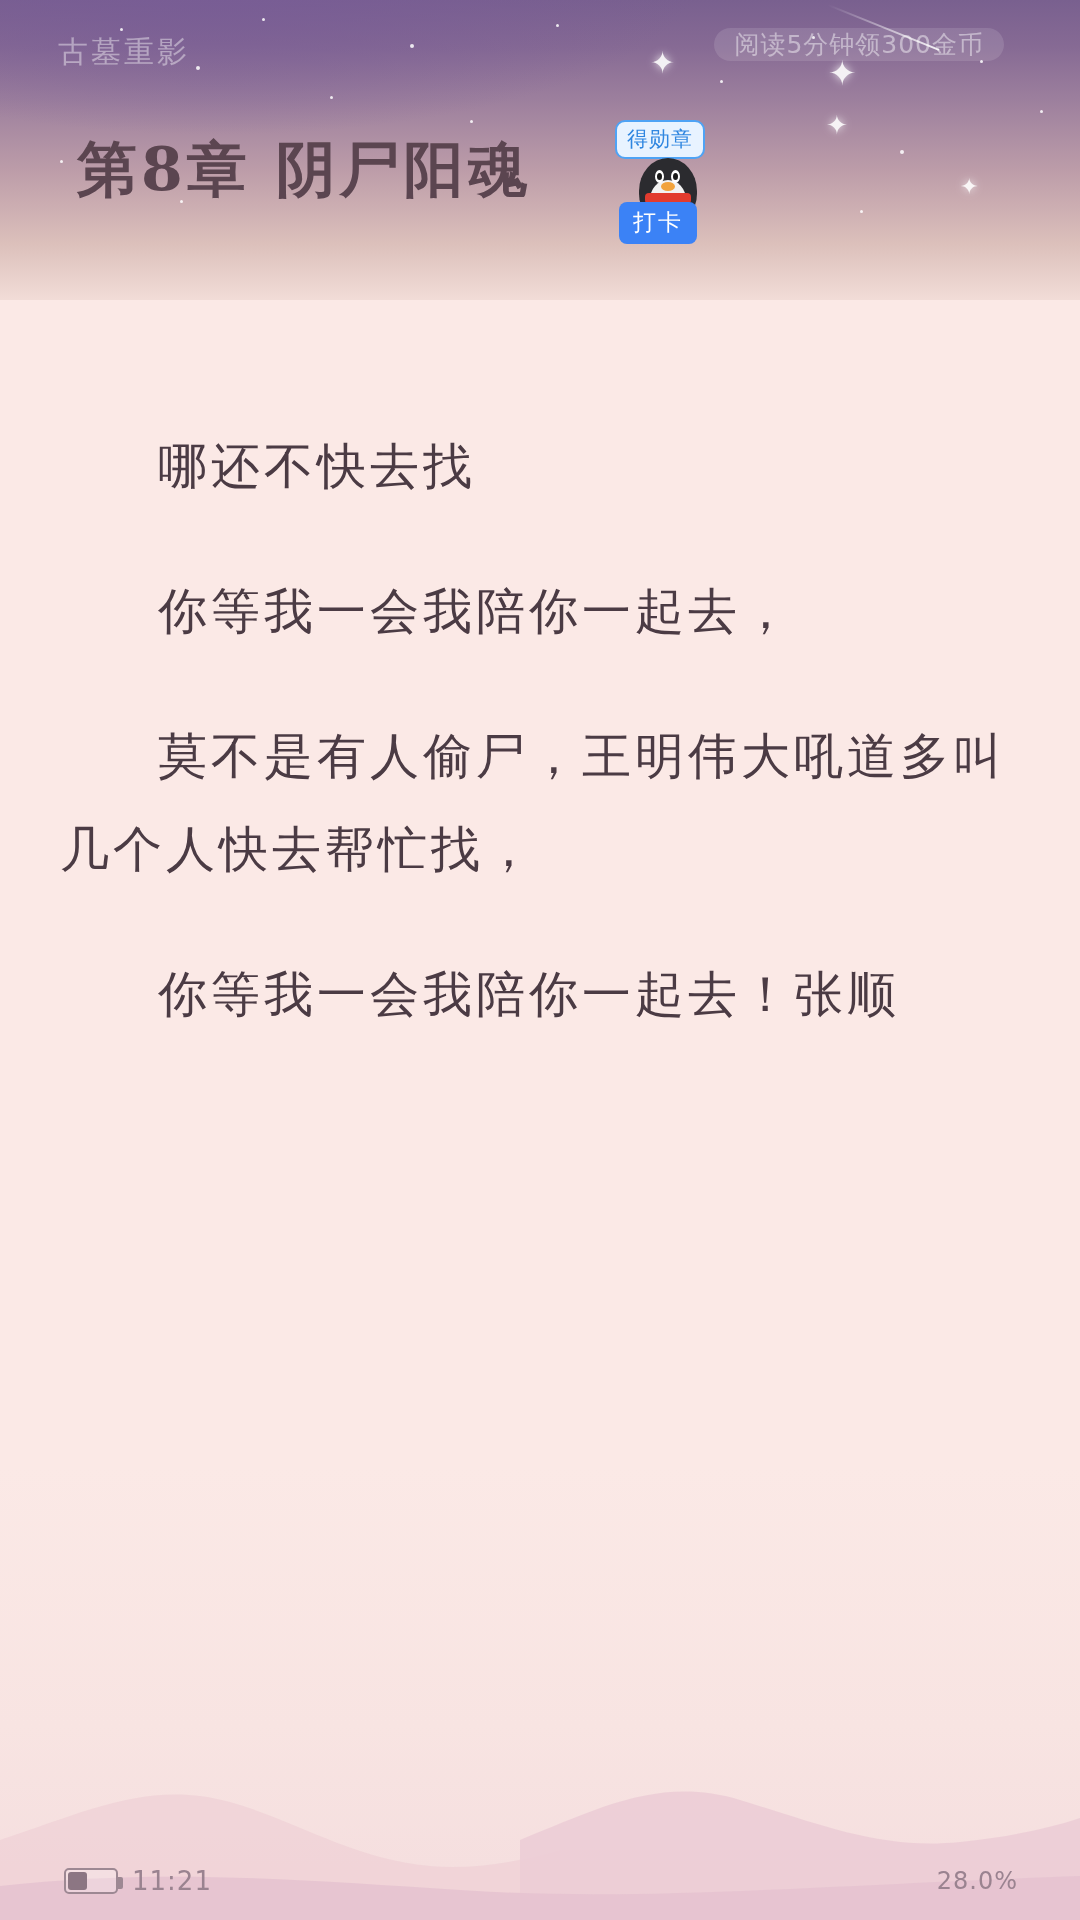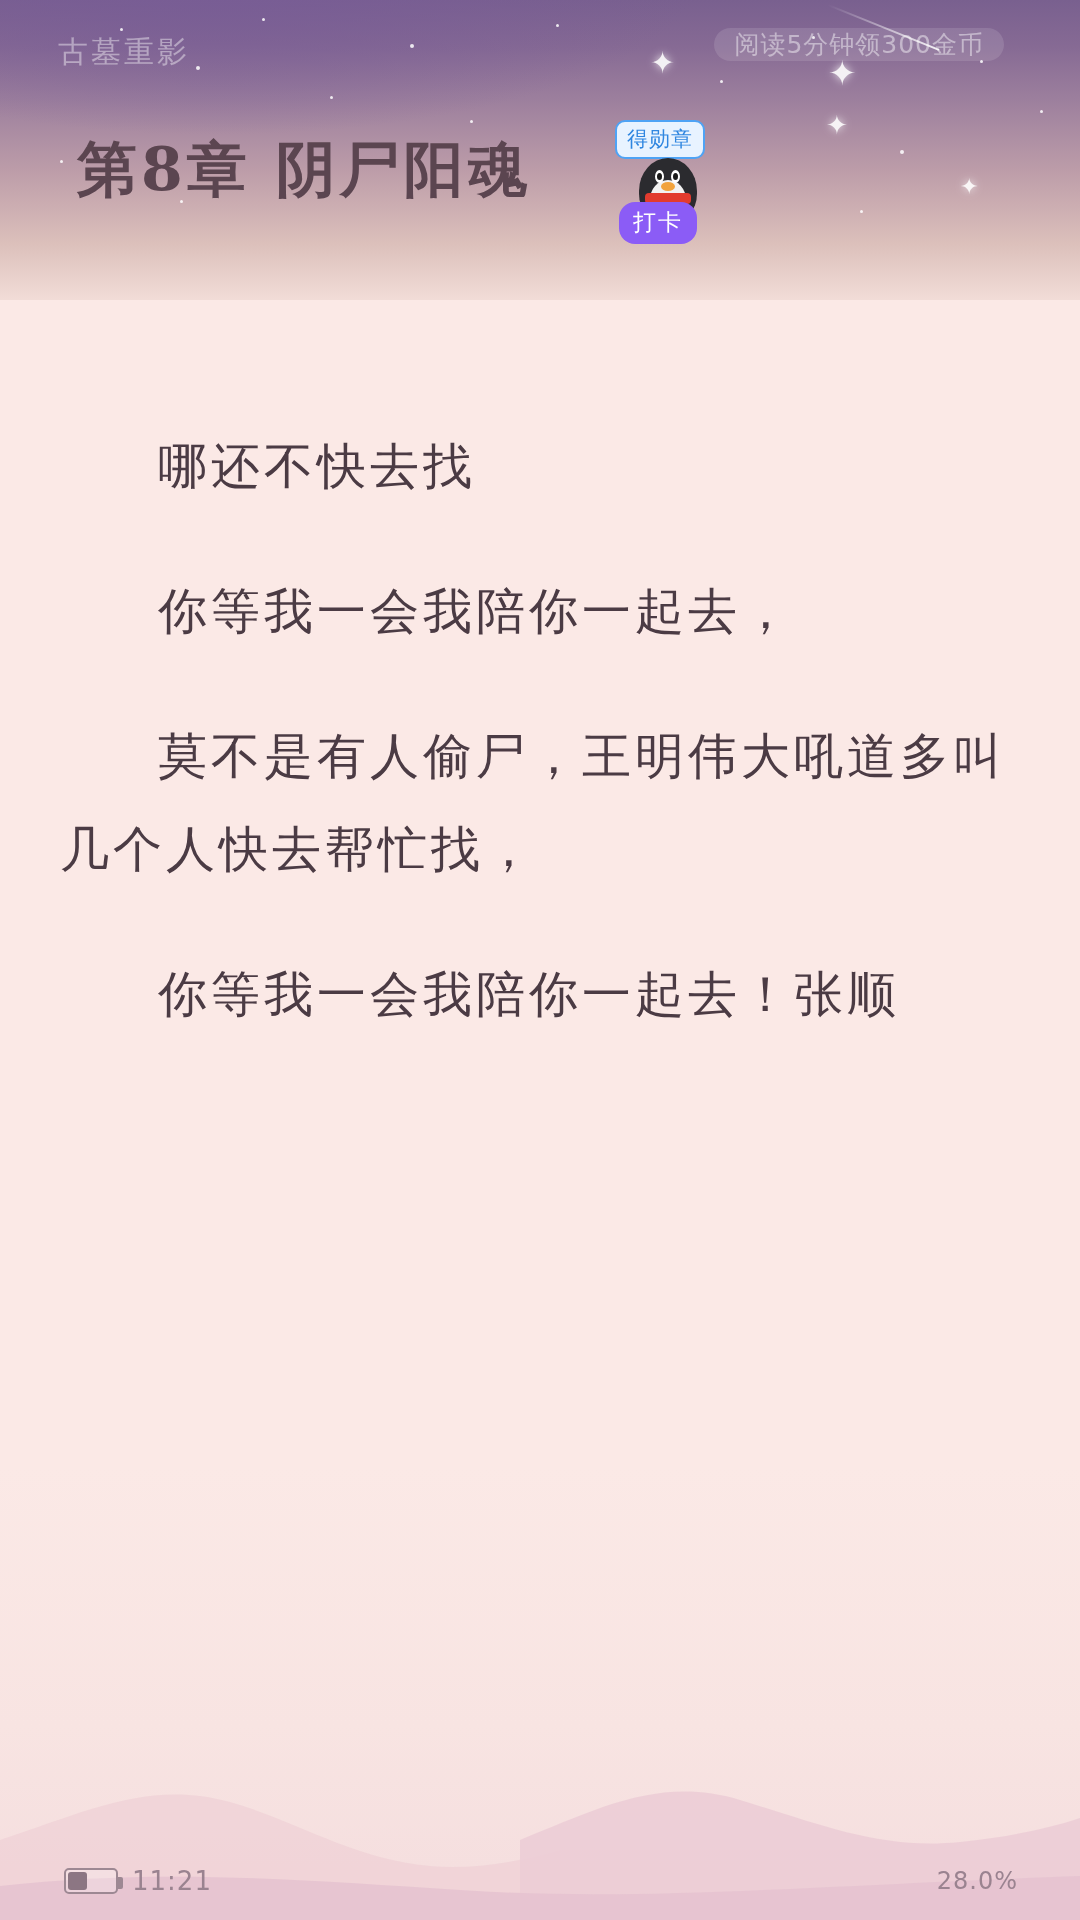--- a/index.html
+++ b/index.html
@@ -221,25 +221,25 @@
     background: #f2a33c;
     border-radius: 50%;
   }
   .penguin .foot.l { left: 12px; }
   .penguin .foot.r { left: 38px; }
 
   .badge-bottom {
     position: absolute;
     left: 6px;
     top: 82px;
-    background: #8b5cf6;
+    background: #3b82f6;
     color: #fff;
     font-size: 23px;
     padding: 5px 14px 6px;
-    border-radius: 16px;
+    border-radius: 8px;
     letter-spacing: 2px;
     white-space: nowrap;
   }
 
   
   .content {
     position: absolute;
     left: 4px;
     top: 420px;
     width: 1080px;

